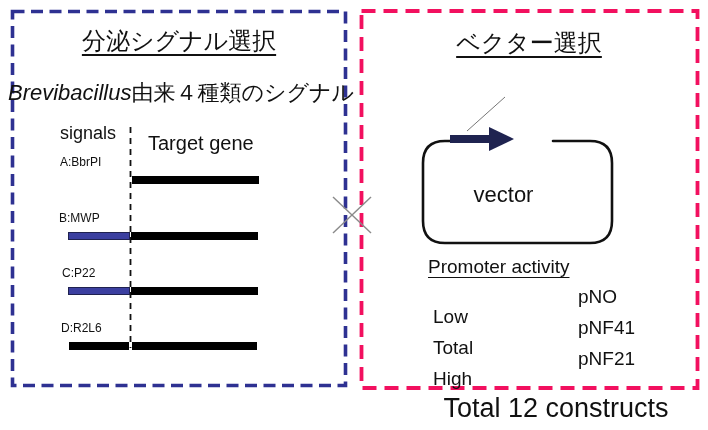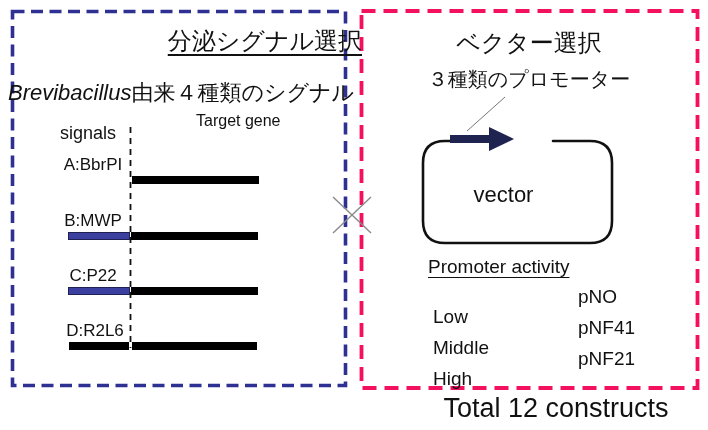--- a/index.html
+++ b/index.html
@@ -2,31 +2,31 @@
 <html><head>
 <meta charset="utf-8">
 <style>
   html,body{margin:0;padding:0;background:#fff;}
   .canvas{
     position:relative;width:708px;height:430px;background:#ffffff;overflow:hidden;
     font-family:"Liberation Sans","DejaVu Sans",sans-serif;color:#111;
   }
   .abs{position:absolute;}
   svg.overlay{position:absolute;left:0;top:0;width:708px;height:430px;}
-  .lp-title{left:24px;top:25px;width:338px;text-align:right;font-size:24px;
+  .lp-title{left:10px;top:25px;width:338px;text-align:center;font-size:24px;
     text-decoration:underline;text-decoration-thickness:1.5px;text-underline-offset:5px;}
   .lp-subtitle{left:8px;top:78px;width:342px;text-align:center;font-size:22px;white-space:nowrap;}
   .lp-subtitle .it{font-style:italic;}
   .col-signals{left:46px;top:123px;width:70px;text-align:right;font-size:18px;}
-  .col-target{left:148px;top:112px;font-size:16px;margin-left:48px;}
-  .row-label{font-size:17px;text-align:center;white-space:nowrap;}
+  .col-target{left:148px;top:132px;font-size:20px;}
+  .row-label{font-size:12px;white-space:nowrap;}
   .bar{position:absolute;height:8px;background:#000;}
   .bar.blue{background:#3B3FA0;border:1px solid #1F2150;height:6px;}
   .rp-title{left:358px;top:27px;width:342px;text-align:center;font-size:24px;
-    text-decoration-thickness:1.5px;text-underline-offset:5px;}
+    text-decoration:underline;text-decoration-thickness:1.5px;text-underline-offset:5px;}
   .rp-subtitle{left:358px;top:66px;width:342px;text-align:center;font-size:20px;white-space:nowrap;}
   .vector-label{left:423px;top:182px;width:161px;text-align:center;font-size:22px;}
   .prom-header{left:428px;top:256px;font-size:19px;
     text-decoration:underline;text-decoration-thickness:1.2px;text-underline-offset:4px;}
   .prom-activity{left:433px;font-size:19px;margin-top:20px;}
   .prom-name{left:538px;font-size:19px;margin-left:40px;}
   .total{left:408px;top:393px;width:296px;text-align:center;font-size:27px;font-weight:normal;white-space:nowrap;}
 </style>
 </head>
 <body>
@@ -67,29 +67,28 @@
 
   <div class="abs row-label" style="left:62px;top:266px;width:62px;">C:P22</div>
   <div class="bar blue" style="left:68px;top:287px;width:60px;"></div>
   <div class="bar" style="left:131px;top:287px;width:127px;"></div>
 
   <div class="abs row-label" style="left:61px;top:321px;width:68px;">D:R2L6</div>
   <div class="bar" style="left:69px;top:342px;width:60px;"></div>
   <div class="bar" style="left:132px;top:342px;width:125px;"></div>
 
   <div class="abs rp-title">ベクター選択</div>
-  <div class="abs rp-subtitle">３種類のプロモーター</div>
   <div class="abs vector-label">vector</div>
 
   <div class="abs prom-header">Promoter activity</div>
 
   <div class="abs prom-activity" style="top:286px;">Low</div>
   <div class="abs prom-name" style="top:286px;">pNO</div>
 
-  <div class="abs prom-activity" style="top:317px;">Middle</div>
+  <div class="abs prom-activity" style="top:317px;">Total</div>
   <div class="abs prom-name" style="top:317px;">pNF41</div>
 
   <div class="abs prom-activity" style="top:348px;">High</div>
   <div class="abs prom-name" style="top:348px;">pNF21</div>
 
   <div class="abs total">Total 12 constructs</div>
 
 </div>
 
 </body></html>

